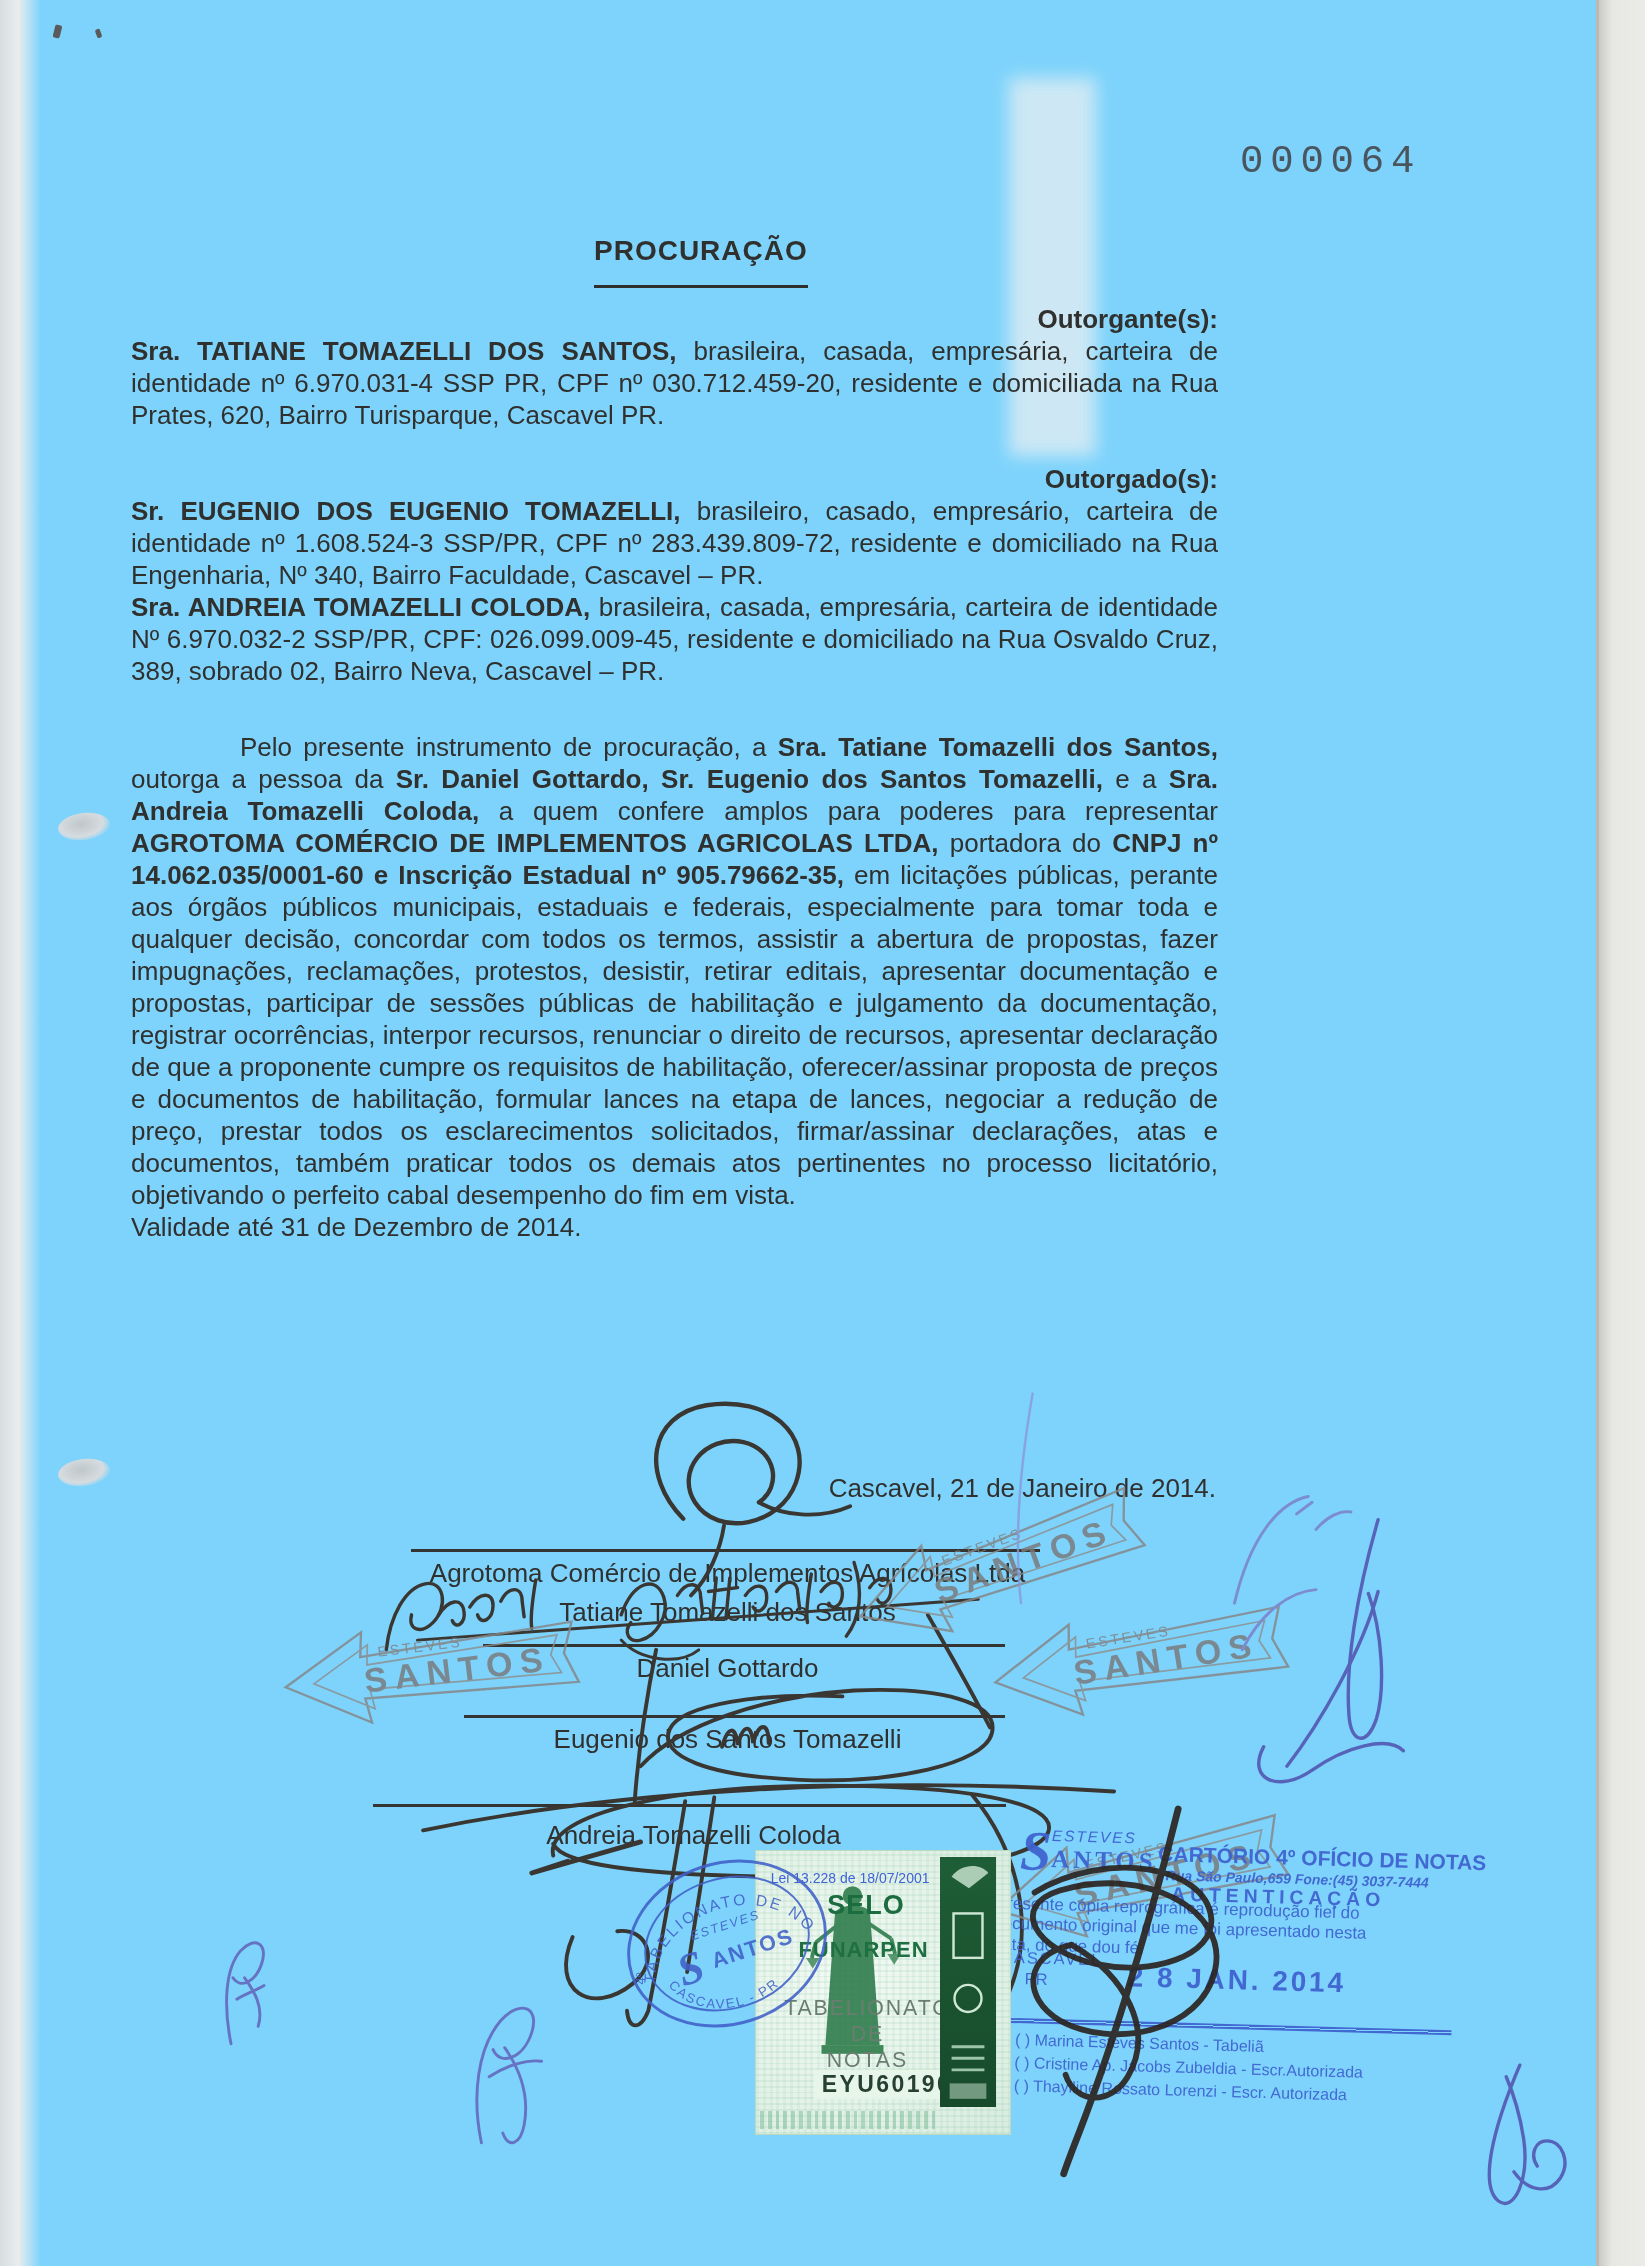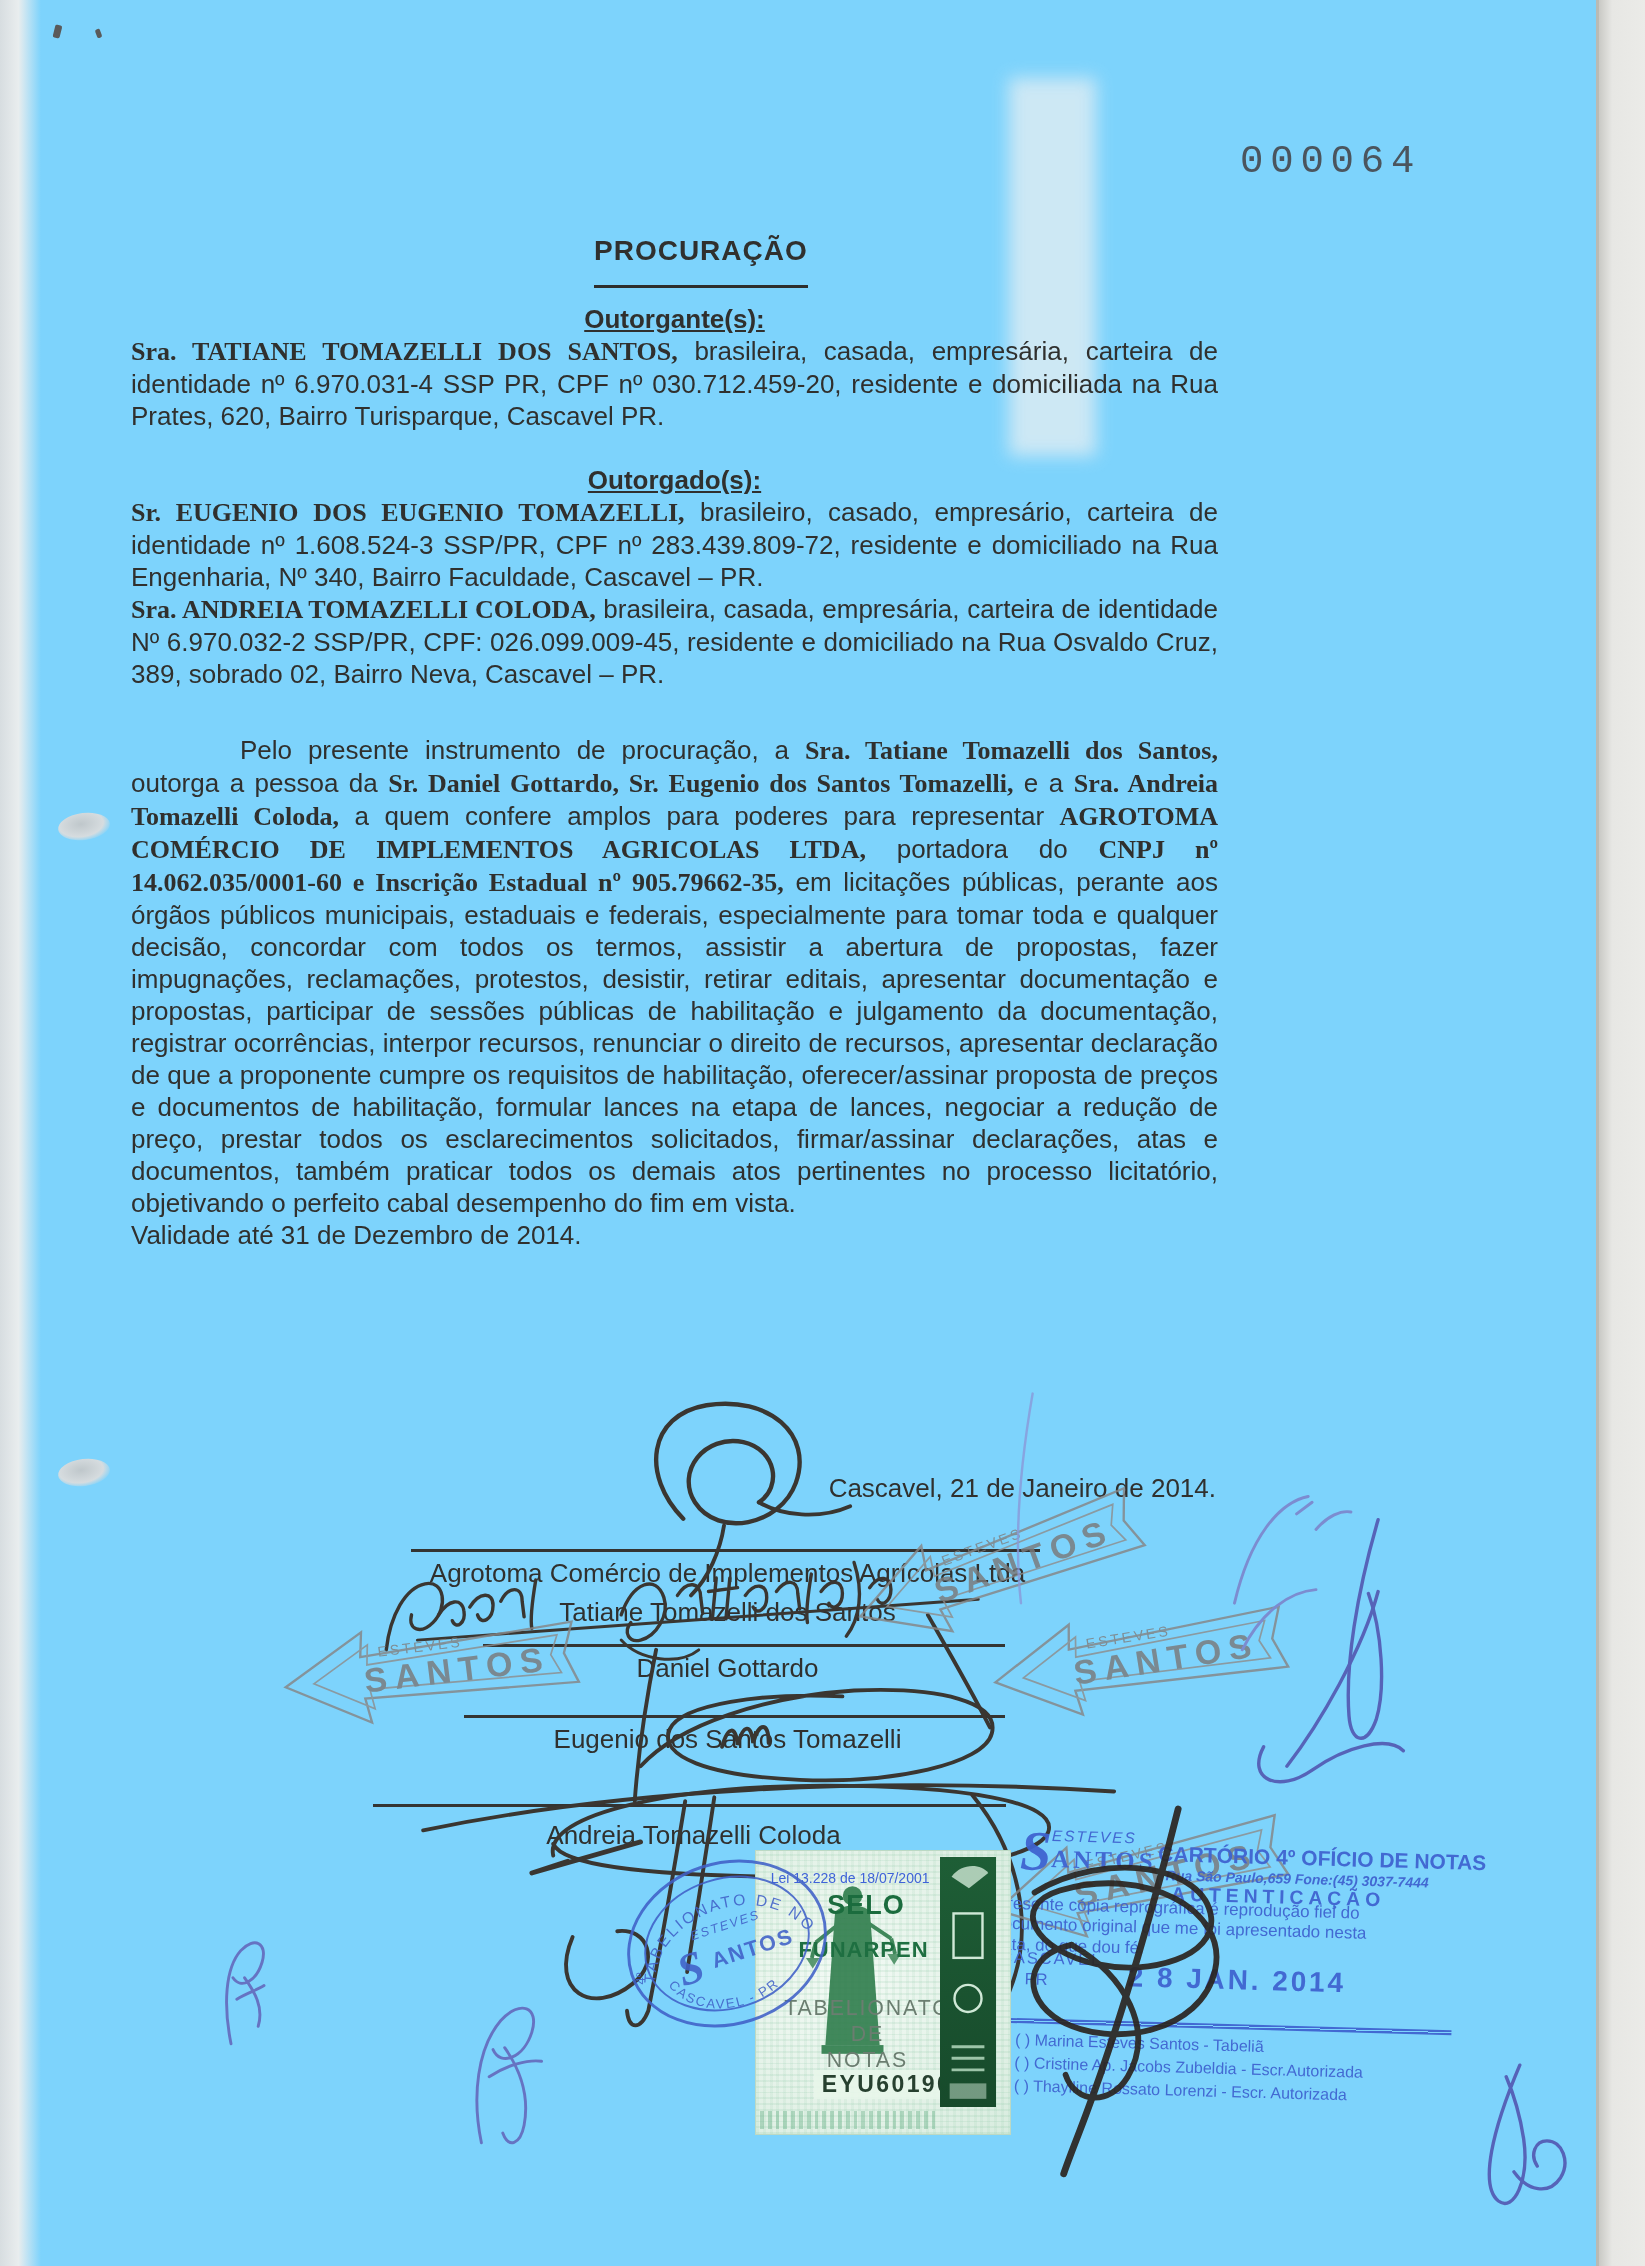--- a/index.html
+++ b/index.html
@@ -20,22 +20,22 @@
   .punch.p1{left:58px;top:813px;}
   .punch.p2{left:58px;top:1459px;}
 
   .stamp-number{position:absolute;left:1240px;top:140px;font-family:"Liberation Mono",monospace;
     font-size:39px;letter-spacing:6.8px;color:#4b555e;}
   .title{position:absolute;left:594px;top:235px;font-size:28px;font-weight:bold;letter-spacing:1px;
     border-bottom:3.9px solid #2e2e2c;padding-bottom:18px;margin:0;}
 
   .doc{position:absolute;left:131px;top:303px;width:1087px;font-size:26px;line-height:32px;text-align:justify;}
   .doc p{margin:0;}
-  .b{font-weight:bold;font-family:Liberation Serif, serif;}
-  .lbl{font-weight:bold;text-align:center;text-decoration:underline;}
+  .b{font-weight:bold;}
+  .lbl{font-weight:bold;text-align:right;}
   .gap33{margin-top:32px !important;}
   .body-par{margin-top:44px !important;text-indent:109px;}
 
   .date-line{position:absolute;left:805px;top:1473px;width:411px;font-size:26px;text-align:right;}
 
   .rule{position:absolute;height:2.9px;background:#343432;}
   .r1{left:411px;top:1549px;width:629px;}
   .r2{left:483px;top:1644px;width:522px;}
   .r3{left:464px;top:1715px;width:541px;}
   .r4{left:373px;top:1804px;width:633px;}

